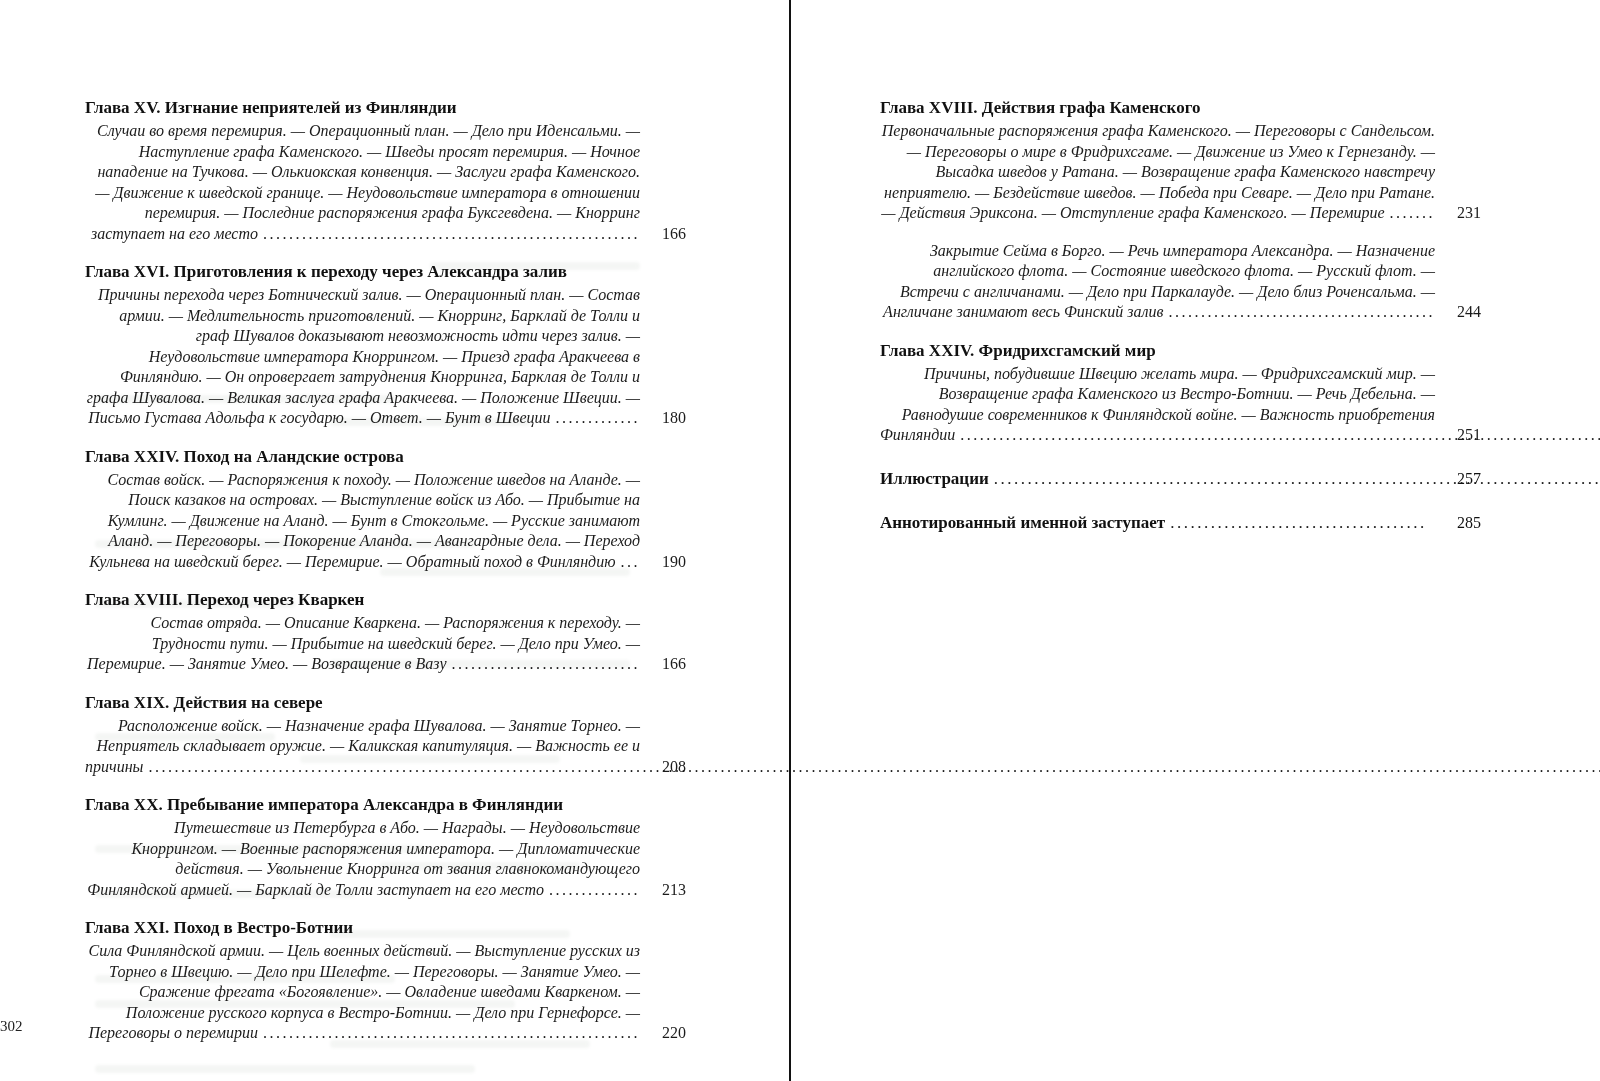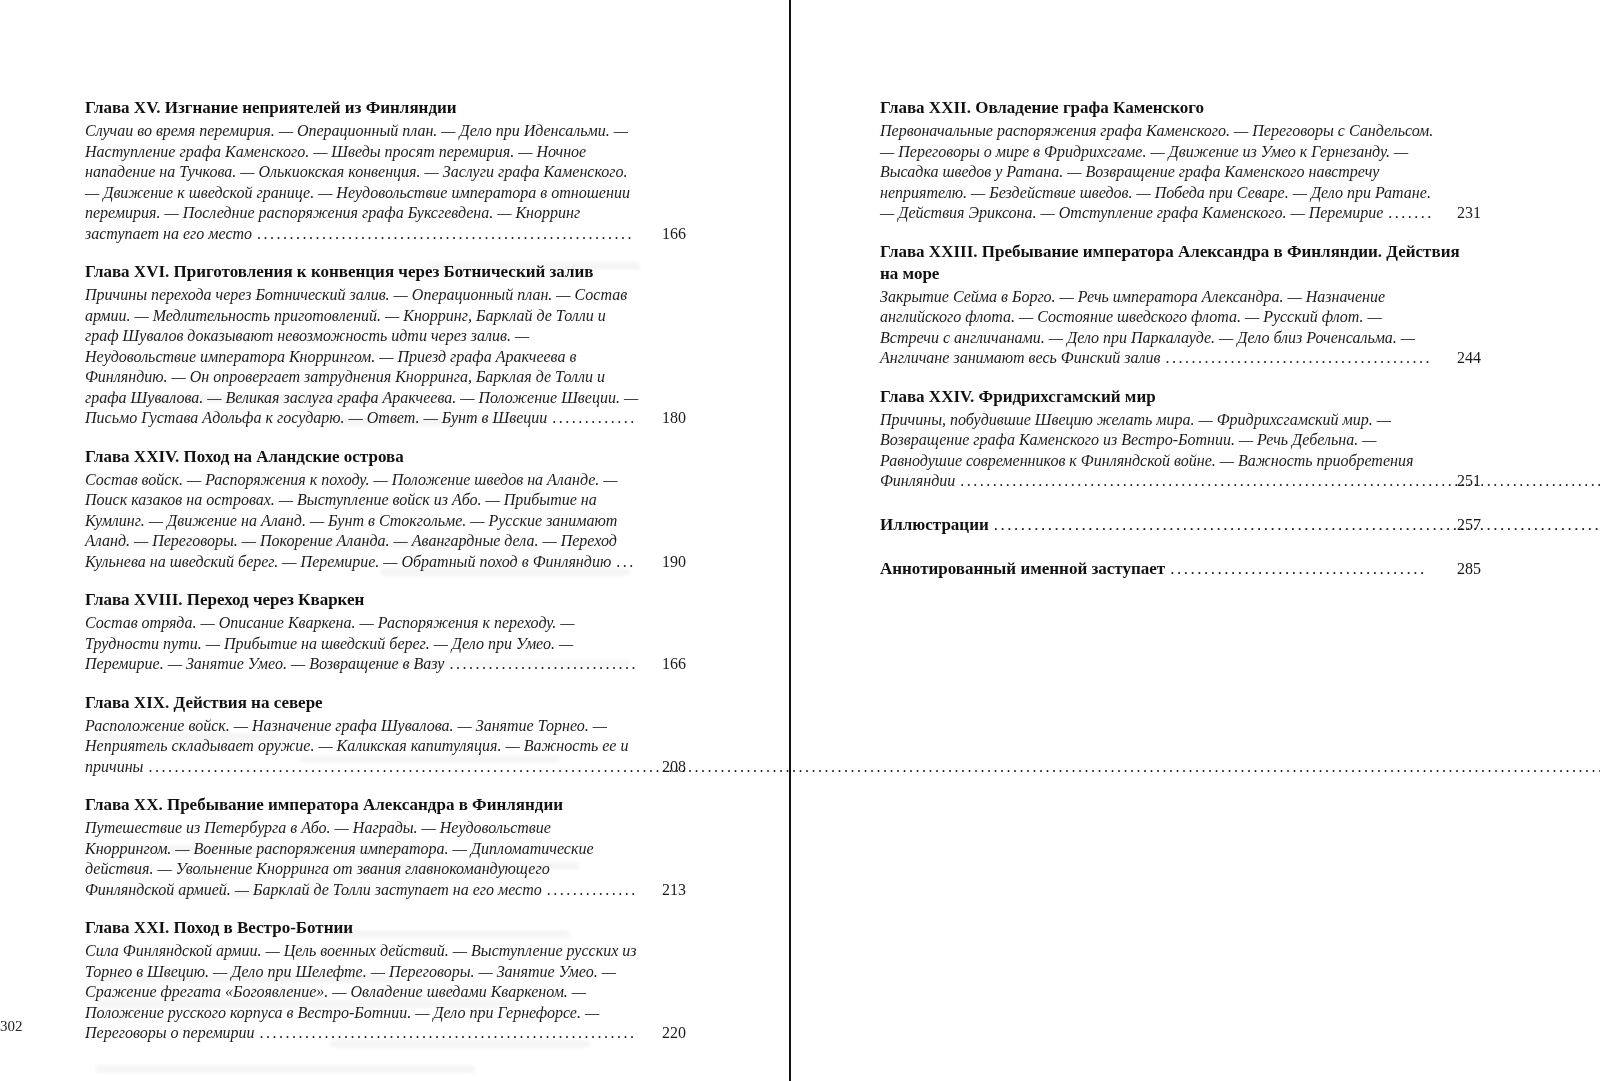--- a/index.html
+++ b/index.html
@@ -32,20 +32,21 @@
     font-weight: bold;
     font-size: 17px;
     line-height: 22px;
     margin-bottom: 2px;
     color: #111;
   }
   .entry-desc {
     font-style: italic;
     font-size: 16px;
     line-height: 20.5px;
+    text-align: right;
   }
   .leader-line {
     position: relative;
     padding-right: 46px;
   }
   .dotfill {
     font-style: normal;
     font-weight: normal;
     letter-spacing: 2.5px;
     margin-left: 5px;
@@ -112,21 +113,21 @@
   <div class="gutter"></div>
 
   <div class="page-col col-left">
 
     <section class="toc-entry">
       <h3 class="entry-title">Глава XV. Изгнание неприятелей из Финляндии</h3>
       <p class="entry-desc leader-line"><span class="desc-text">Случаи во время перемирия. — Операционный план. — Дело при Иденсальми. — Наступление графа Каменского. — Шведы просят перемирия. — Ночное нападение на Тучкова. — Олькиокская конвенция. — Заслуги графа Каменского. — Движение к шведской границе. — Неудовольствие императора в отношении перемирия. — Последние распоряжения графа Буксгевдена. — Кнорринг заступает на его место</span><span class="dotfill">..........................................................</span><span class="pagenum">166</span></p>
     </section>
 
     <section class="toc-entry">
-      <h3 class="entry-title">Глава XVI. Приготовления к конвенция через Ботнический залив</h3>
+      <h3 class="entry-title">Глава XVI. Приготовления к переходу через Александра залив</h3>
       <p class="entry-desc leader-line"><span class="desc-text">Причины перехода через Ботнический залив. — Операционный план. — Состав армии. — Медлительность приготовлений. — Кнорринг, Барклай де Толли и граф Шувалов доказывают невозможность идти через залив. — Неудовольствие императора Кноррингом. — Приезд графа Аракчеева в Финляндию. — Он опровергает затруднения Кнорринга, Барклая де Толли и графа Шувалова. — Великая заслуга графа Аракчеева. — Положение Швеции. — Письмо Густава Адольфа к государю. — Ответ. — Бунт в Швеции</span><span class="dotfill">.............</span><span class="pagenum">180</span></p>
     </section>
 
     <section class="toc-entry">
       <h3 class="entry-title">Глава XXIV. Поход на Аландские острова</h3>
       <p class="entry-desc leader-line"><span class="desc-text">Состав войск. — Распоряжения к походу. — Положение шведов на Аланде. — Поиск казаков на островах. — Выступление войск из Або. — Прибытие на Кумлинг. — Движение на Аланд. — Бунт в Стокгольме. — Русские занимают Аланд. — Переговоры. — Покорение Аланда. — Авангардные дела. — Переход Кульнева на шведский берег. — Перемирие. — Обратный поход в Финляндию</span><span class="dotfill">...</span><span class="pagenum">190</span></p>
     </section>
 
     <section class="toc-entry">
       <h3 class="entry-title">Глава XVIII. Переход через Кваркен</h3>
@@ -146,26 +147,25 @@
     <section class="toc-entry">
       <h3 class="entry-title">Глава XXI. Поход в Вестро-Ботнии</h3>
       <p class="entry-desc leader-line"><span class="desc-text">Сила Финляндской армии. — Цель военных действий. — Выступление русских из Торнео в Швецию. — Дело при Шелефте. — Переговоры. — Занятие Умео. — Сражение фрегата «Богоявление». — Овладение шведами Кваркеном. — Положение русского корпуса в Вестро-Ботнии. — Дело при Гернефорсе. — Переговоры о перемирии</span><span class="dotfill">..........................................................</span><span class="pagenum">220</span></p>
     </section>
 
   </div>
 
   <div class="page-col col-right">
 
     <section class="toc-entry">
-      <h3 class="entry-title">Глава XXII. Овладение графа Каменского</h3>
+      <h3 class="entry-title">Глава XVIII. Действия графа Каменского</h3>
       <p class="entry-desc leader-line"><span class="desc-text">Первоначальные распоряжения графа Каменского. — Переговоры с Сандельсом. — Переговоры о мире в Фридрихсгаме. — Движение из Умео к Гернезанду. — Высадка шведов у Ратана. — Возвращение графа Каменского навстречу неприятелю. — Бездействие шведов. — Победа при Севаре. — Дело при Ратане. — Действия Эриксона. — Отступление графа Каменского. — Перемирие</span><span class="dotfill">.......</span><span class="pagenum">231</span></p>
     </section>
 
     <section class="toc-entry">
-      <h3 class="entry-title">Глава XXIII. Пребывание императора Александра в Финляндии. Действия на море</h3>
       <p class="entry-desc leader-line"><span class="desc-text">Закрытие Сейма в Борго. — Речь императора Александра. — Назначение английского флота. — Состояние шведского флота. — Русский флот. — Встречи с англичанами. — Дело при Паркалауде. — Дело близ Роченсальма. — Англичане занимают весь Финский залив</span><span class="dotfill">.........................................</span><span class="pagenum">244</span></p>
     </section>
 
     <section class="toc-entry">
       <h3 class="entry-title">Глава XXIV. Фридрихсгамский мир</h3>
       <p class="entry-desc leader-line"><span class="desc-text">Причины, побудившие Швецию желать мира. — Фридрихсгамский мир. — Возвращение графа Каменского из Вестро-Ботнии. — Речь Дебельна. — Равнодушие современников к Финляндской войне. — Важность приобретения Финляндии</span><span class="dotfill">........................................................................................................................................................................................................................................................................................................................................................................................................................................................................................................................................................................................................................</span><span class="pagenum">251</span></p>
     </section>
 
     <p class="entry-title leader-line simple-entry"><span class="simple-title">Иллюстрации</span><span class="dotfill">........................................................................................................................................................................................................................................................................................................................................................................................................................................................................................................................................................................................................................</span><span class="pagenum">257</span></p>
 

